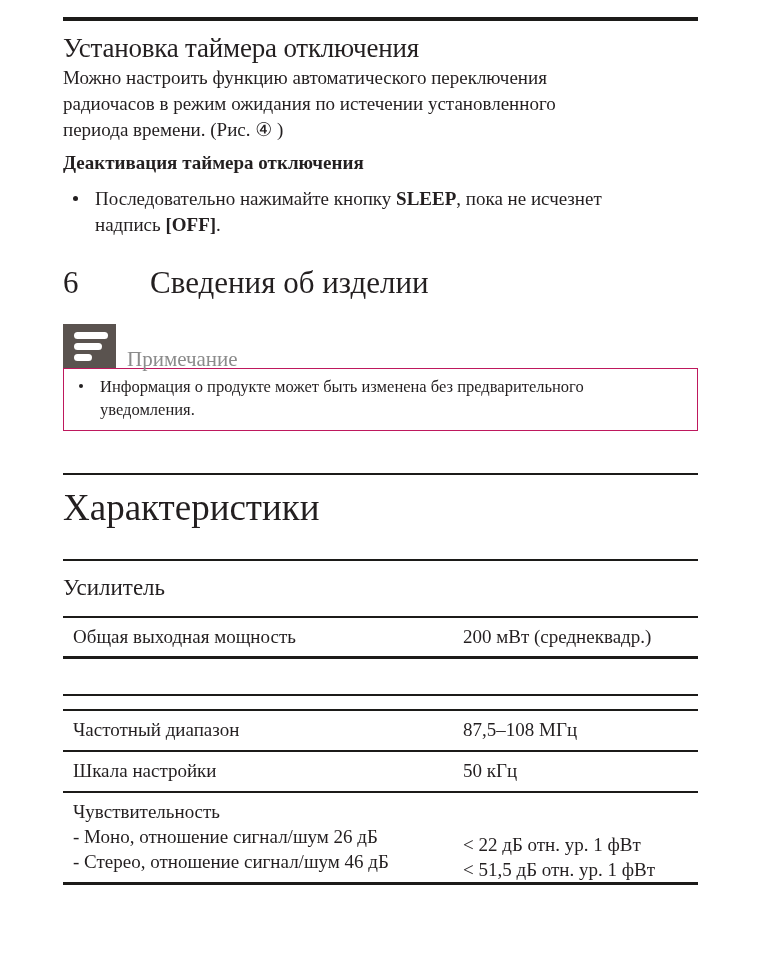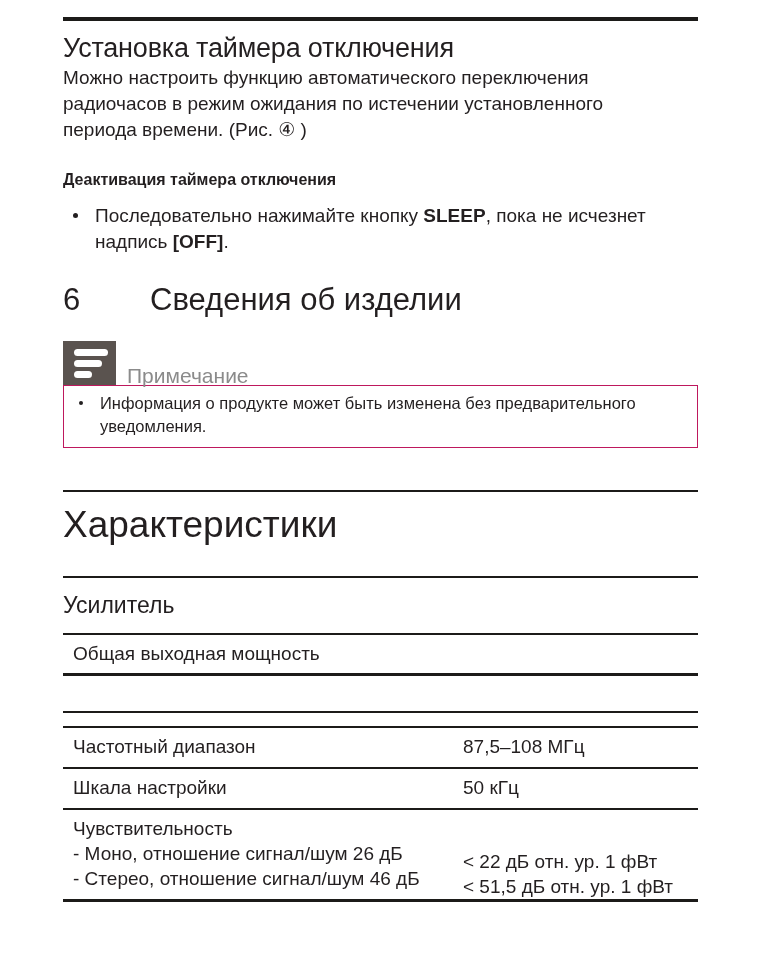--- a/index.html
+++ b/index.html
@@ -2,21 +2,21 @@
 <html><head>
 <meta charset="utf-8">
 <style>
   html,body { margin:0; padding:0; background:#ffffff; }
   .page {
     position: relative;
     width: 761px;
     height: 954px;
     background: #ffffff;
     overflow: hidden;
-    font-family: Liberation Sans, sans-serif;
+    font-family: Liberation Serif, serif;
     color: #231f20;
   }
   .content { margin: 0 63px; width: 635px; }
 
   .rule { background: #1c1b19; }
   .rule.r4 { height: 4px; margin-top: 17px; }
   .rule.r3 { height: 3px; }
   .rule.r2 { height: 2px; }
 
   .h1 {
@@ -26,22 +26,22 @@
     font-weight: 400;
     letter-spacing: -0.2px;
   }
   .body-par {
     margin-top: 1px;
     font-size: 19px;
     line-height: 26px;
     white-space: pre-line;
   }
   .subhead {
-    margin-top: 24px;
-    font-size: 16px;
+    margin-top: 7px;
+    font-size: 19px;
     line-height: 25px;
     font-weight: 700;
   }
   .bullet-item { margin-top: 11px; display: flex; }
   .bullet-item .dot {
     flex: 0 0 5px; width: 5px; height: 5px; border-radius: 50%;
     background: #231f20; margin: 10px 0 0 10px;
   }
   .bullet-item .btext { margin-left: 17px; font-size: 19px; line-height: 26px; }
   .btext b { font-weight: 700; }
@@ -133,20 +133,21 @@
 
     <div class="rule r2 before-h2"></div>
     <div class="h2">Характеристики</div>
 
     <div class="rule r2 after-h2"></div>
     <div class="h3">Усилитель</div>
     <div class="rule r2 after-h3a"></div>
 
     <div class="spec-row">
       <span class="lbl">Общая выходная мощность</span>
+      <span class="val">200 мВт (среднеквадр.)</span>
     </div>
     <div class="rule r3"></div>
 
     <div class="rule r2 section-gap"></div>
     <div class="rule r2 after-h3b"></div>
 
     <div class="spec-row tall">
       <span class="lbl">Частотный диапазон</span>
       <span class="val">87,5–108 МГц</span>
     </div>

